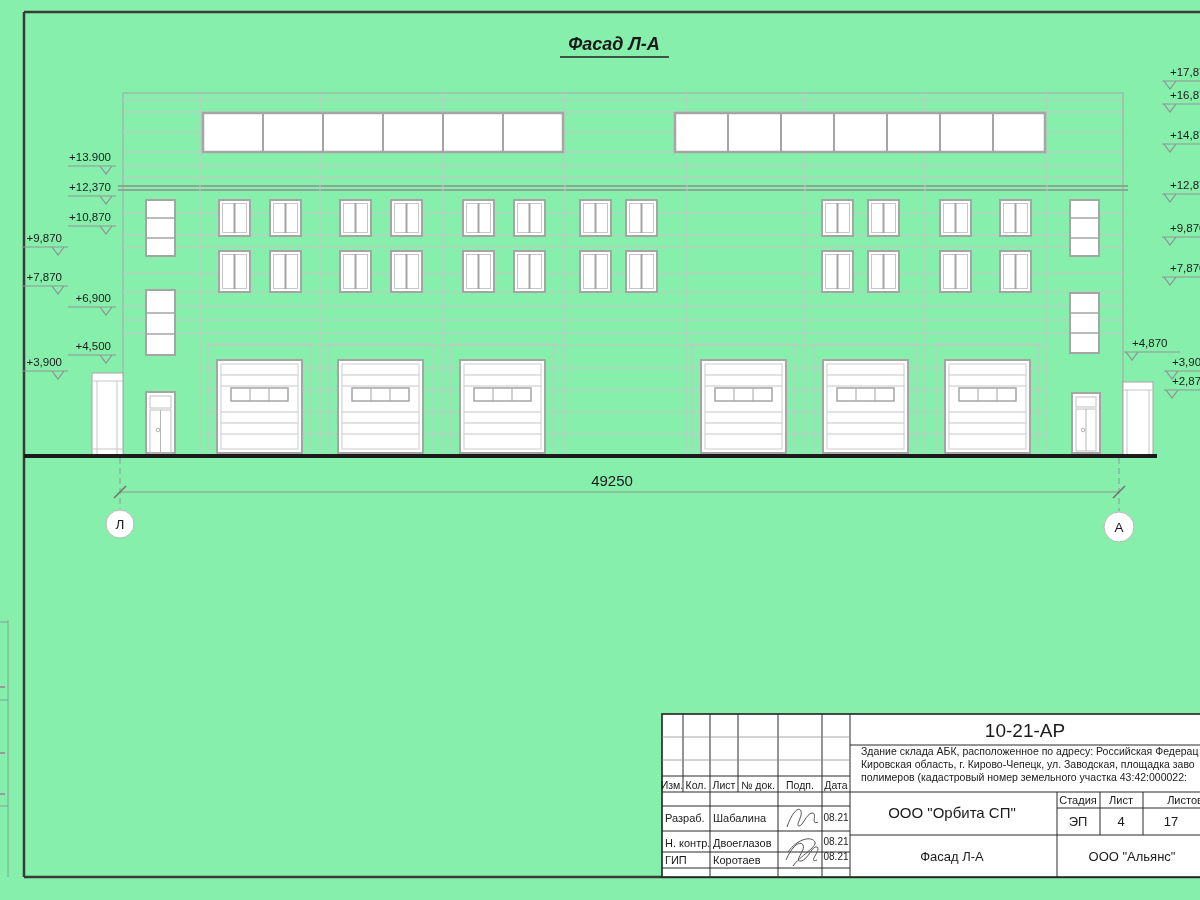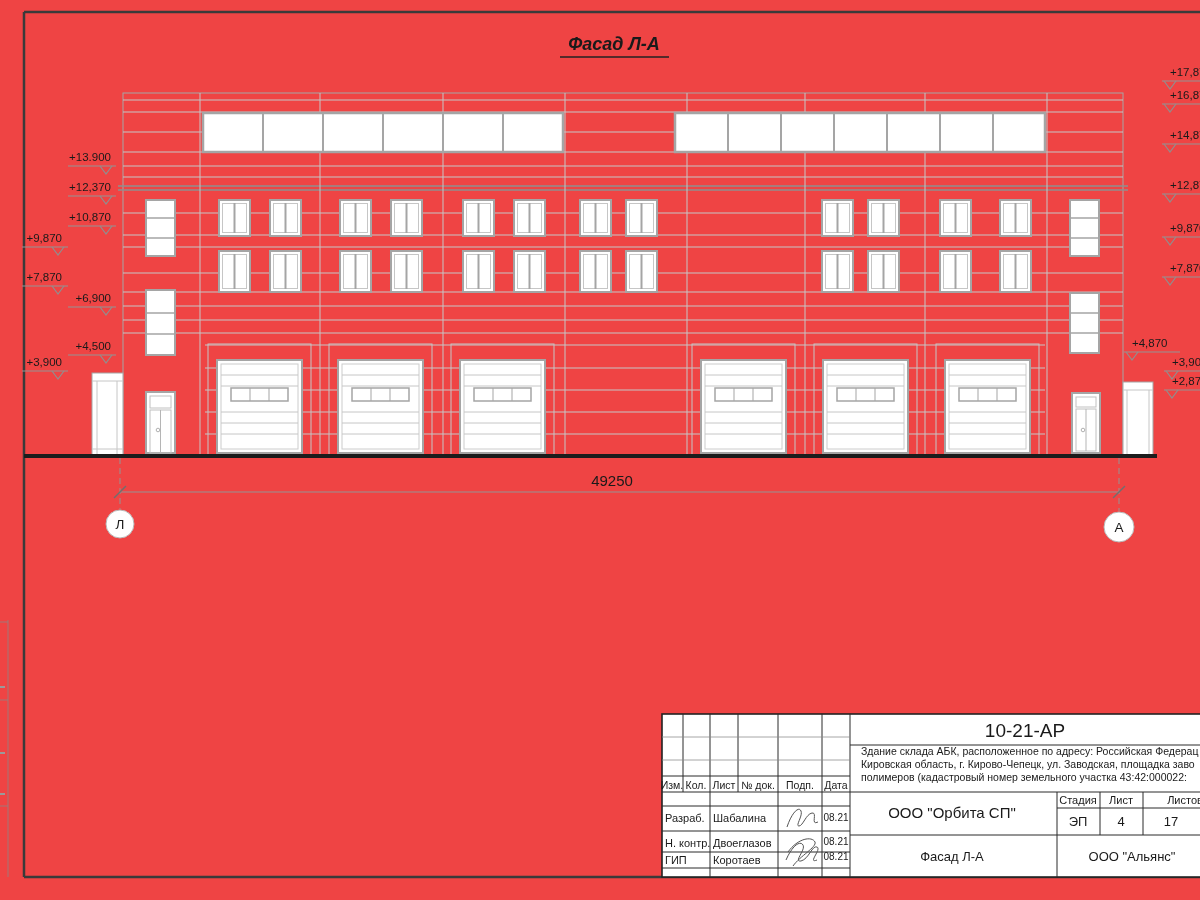--- a/index.html
+++ b/index.html
@@ -1,16 +1,16 @@
 <!DOCTYPE html>
 <html><head>
 <meta charset="utf-8">
 <style>
   html,body{margin:0;padding:0;background:#ffffff;}
-  #sheet-wrap{position:relative;width:1200px;height:900px;background:#ef4444;overflow:hidden;}
+  #sheet-wrap{position:relative;width:1200px;height:900px;background:#86efac;overflow:hidden;}
   svg{display:block;}
   svg text{font-family:"Liberation Sans","DejaVu Sans",sans-serif;fill:#1a1a1a;}
   .t-title{font-size:18px;font-weight:bold;font-style:italic;}
   .t-elev{font-size:11.5px;}
   .t-dim{font-size:15px;}
   .t-axis{font-size:13.5px;}
   .t-small{font-size:10.5px;}
   .t-role{font-size:11px;}
   .t-date{font-size:10px;}
   .t-doc{font-size:19px;}

